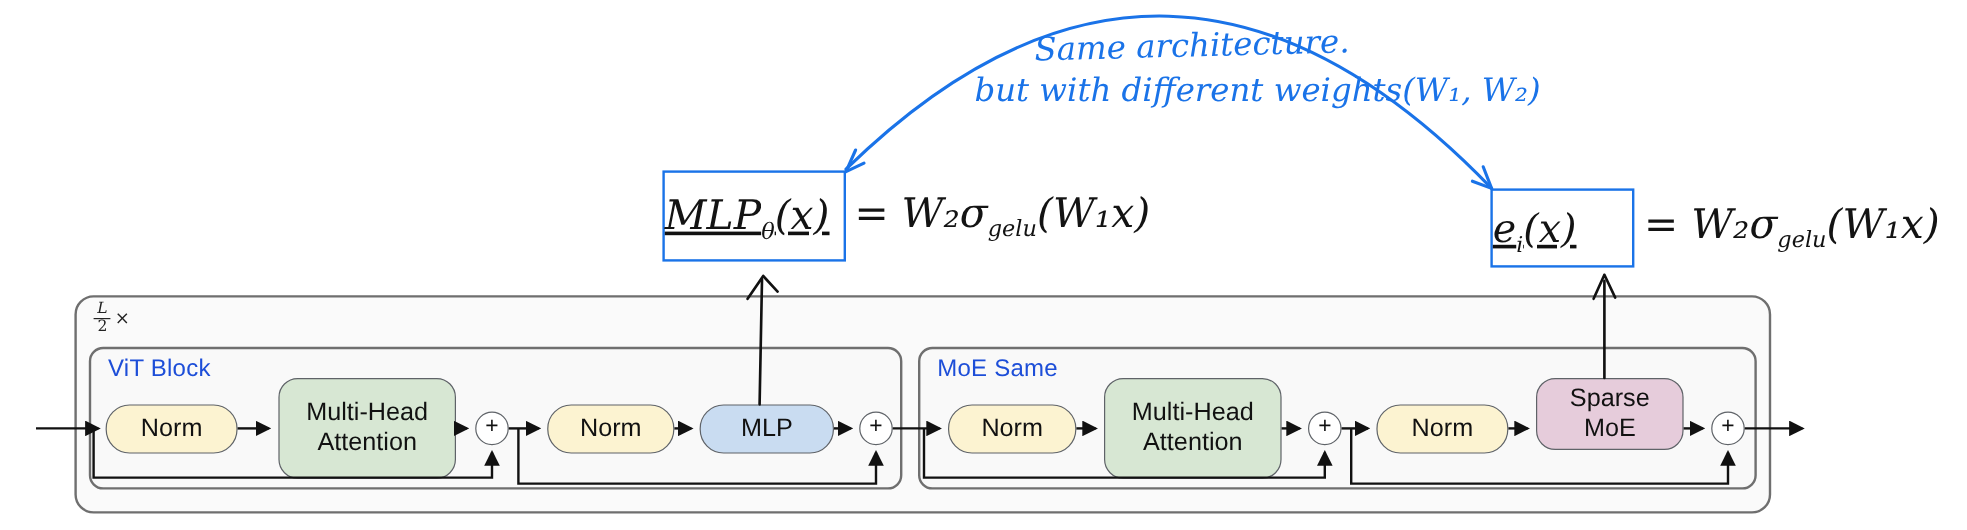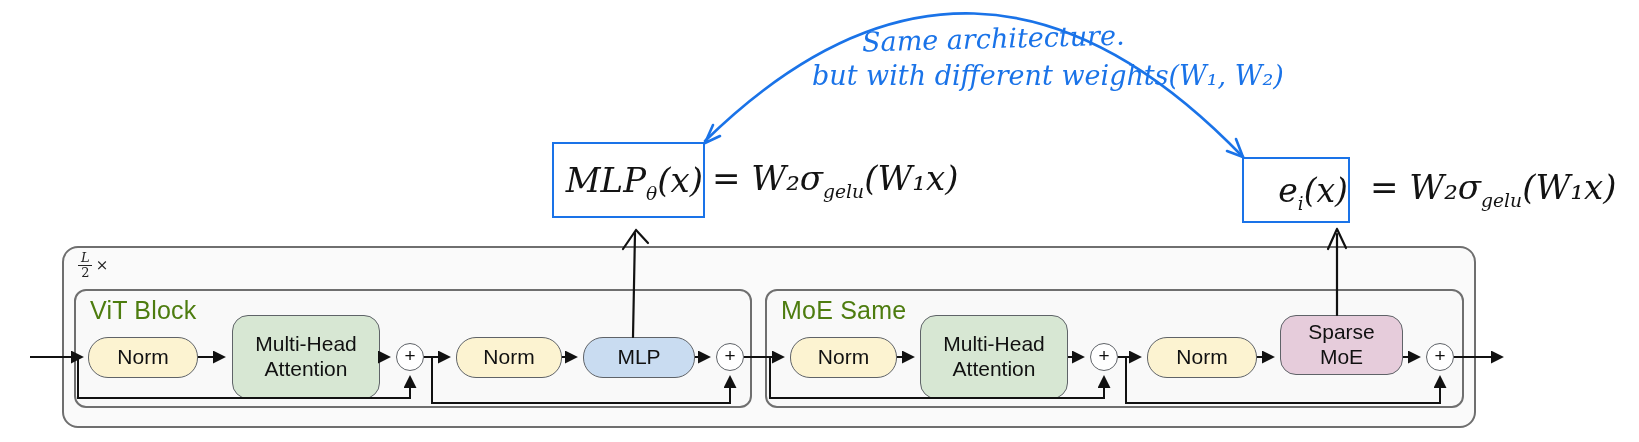--- a/index.html
+++ b/index.html
@@ -8,21 +8,21 @@
     font-family:"Liberation Sans", sans-serif;color:#111;
   }
   
   .container-box{
     position:absolute;background:#fafafa;border:2px solid #6f6f6f;border-radius:16px;box-sizing:border-box;
   }
   .inner-box{
     position:absolute;background:#f9f9f9;border:2px solid #6f6f6f;border-radius:12px;box-sizing:border-box;
   }
   .block-title{
-    position:absolute;font-size:25px;color:#4d7c0f;letter-spacing:.2px;
+    position:absolute;font-size:20px;color:#1d4ed8;letter-spacing:.2px;
   }
   
   .node{
     position:absolute;border:1.8px solid #5f6368;box-sizing:border-box;
     display:flex;align-items:center;justify-content:center;text-align:center;
     font-size:21px;color:#111;line-height:1.18;
   }
   .node.small{border-radius:20px;}
   .node.tall{border-radius:16px;}
   .node .lbl{max-width:118px;}
@@ -46,21 +46,21 @@
   .frac .den{border-top:1.2px solid #222;padding:0 3px;font-style:normal;}
   .times{font-size:15px;margin-left:3px;font-style:normal;}
   
   .ink{
     position:absolute;font-family:"DejaVu Serif", serif;font-style:italic;color:#131313;
     white-space:nowrap;
   }
   .ink sub{font-size:0.55em;line-height:0;}
   .blue-box{
     position:absolute;border:2.5px solid #1a73e8;box-sizing:border-box;background:transparent;
-    display:flex;align-items:center;justify-content:flex-end;
+    display:flex;align-items:center;justify-content:flex-start;text-decoration:underline;
   }
   .blue-ink{
     position:absolute;font-family:"DejaVu Serif", serif;font-style:italic;color:#1a73e8;
     white-space:nowrap;font-size:27px;
   }
   .wire-layer{position:absolute;left:0;top:0;z-index:5;pointer-events:none;}
   .z2{z-index:2;} .z3{z-index:3;}
 </style>
 </head>
 <body>
@@ -123,21 +123,21 @@
 
   <div class="blue-box z3" style="left:552px;top:142px;width:153px;height:76px;">
     <span class="ink" style="position:static;font-size:34px;">
       <span>MLP</span><sub>θ</sub><span>(x)</span>
     </span>
   </div>
   <div class="ink z3" style="left:712px;top:158px;font-size:34px;">
     <span>= W₂σ</span><sub>gelu</sub><span>(W₁x)</span>
   </div>
 
-  <div class="blue-box z3" style="left:1242px;top:157px;width:108px;height:66px;">
+  <div class="blue-box z3" style="left:1242px;top:157px;width:120px;height:66px;">
     <span class="ink" style="position:static;font-size:33px;">
       <span>e</span><sub>i</sub><span>(x)</span>
     </span>
   </div>
   <div class="ink z3" style="left:1370px;top:167px;font-size:34px;">
     <span>= W₂σ</span><sub>gelu</sub><span>(W₁x)</span>
   </div>
 
   <div class="blue-ink z3" style="left:862px;top:23px;transform:rotate(-1.5deg);">Same architecture.</div>
   <div class="blue-ink z3" style="left:812px;top:60px;">but with different weights(W₁, W₂)</div>

